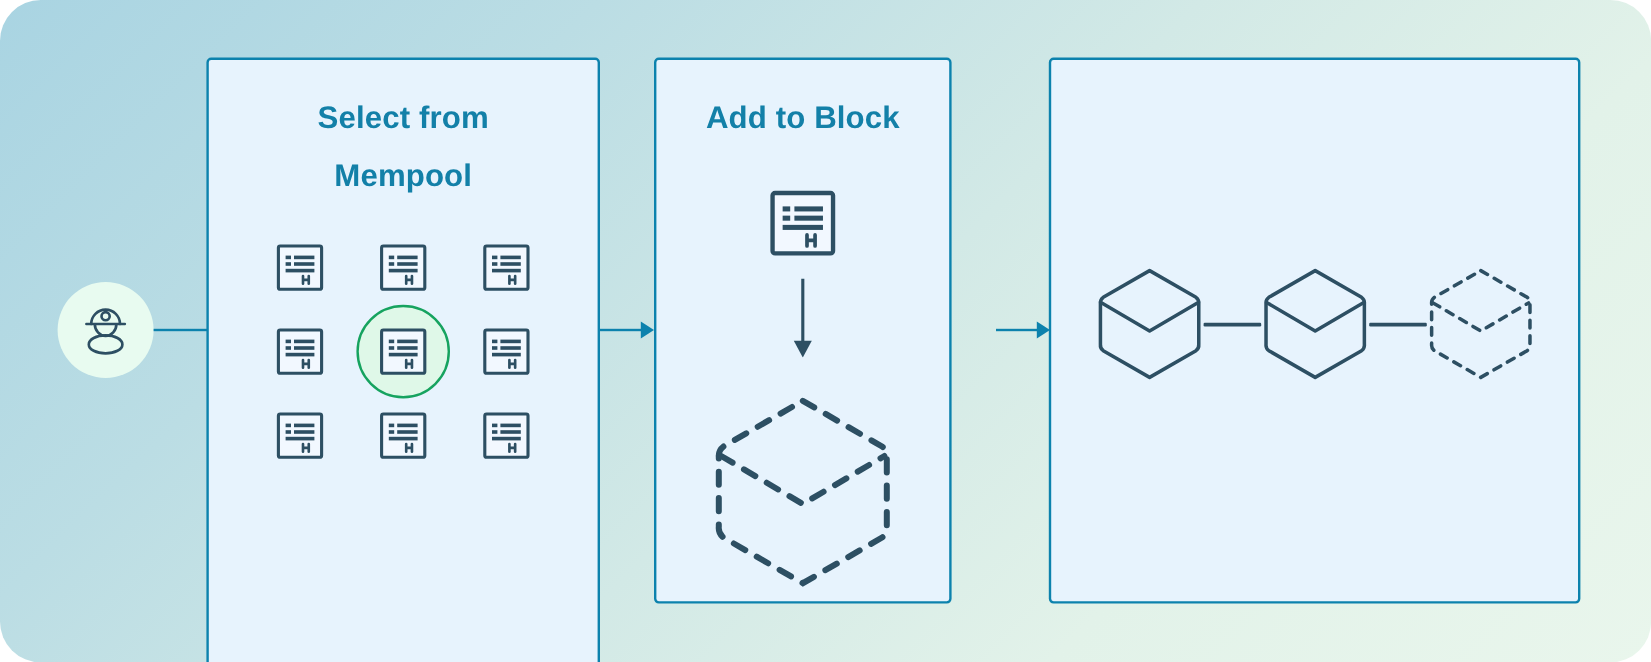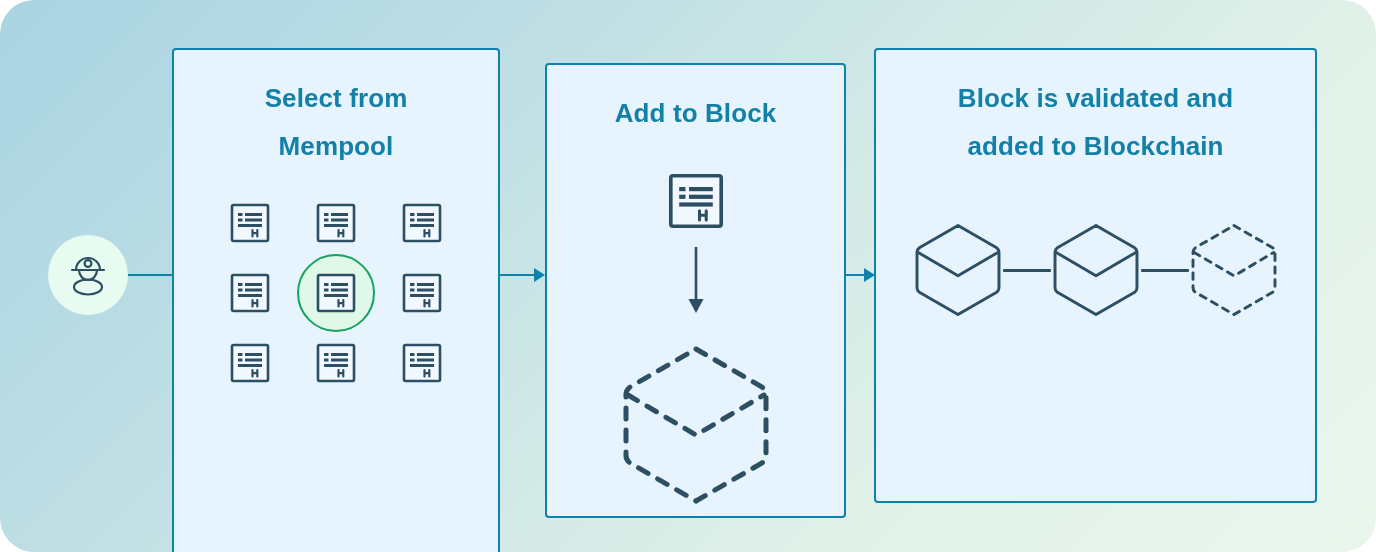--- a/index.html
+++ b/index.html
@@ -26,21 +26,21 @@
 
   
   .panel {
     position: absolute;
     box-sizing: border-box;
     background: #e7f3fd;
     border: 2px solid #0c82ad;
     border-radius: 4px;
   }
   #panel-1 { left: 172px; top: 48px; width: 328px; height: 511px; }
-  #panel-2 { left: 545px; top: 63px; width: 301px; height: 455px; }
+  #panel-2 { left: 545px; top: 48px; width: 248px; height: 455px; }
   #panel-3 { left: 874px; top: 48px; width: 443px; height: 455px; }
 
   .panel-title {
     position: absolute;
     left: 0;
     right: 0;
     top: 24px;
     text-align: center;
     color: #1380a8;
     font-size: 26px;
@@ -311,22 +311,20 @@
       <path d="M3.5 52 L11 66 L18.5 52 Z" fill="#2d4f63"></path>
     </svg>
 
     <svg id="dashed-cube-mid" width="152" height="164" viewBox="0 0 152 164">
       <path d="M76 6 L142 44 a10 10 0 0 1 4 9 v58 a10 10 0 0 1 -4 9 L76 158 L10 120 a10 10 0 0 1 -4 -9 v-58 a10 10 0 0 1 4 -9 Z" fill="none" stroke="#2d4f63" stroke-width="5" stroke-linecap="round" stroke-dasharray="11 11"></path>
       <path d="M8 52 L76 92 L144 52" fill="none" stroke="#2d4f63" stroke-width="5" stroke-linecap="round" stroke-linejoin="round" stroke-dasharray="11 11"></path>
     </svg>
   </div>
 
   <div class="panel" id="panel-3">
-    <div class="panel-title">Block is validated and
-added to Blockchain</div>
 
     <div id="chain-row">
 
       <svg class="chain-block" width="90" height="96" viewBox="0 0 152 164">
         <path d="M76 6 L142 44 a10 10 0 0 1 4 9 v58 a10 10 0 0 1 -4 9 L76 158 L10 120 a10 10 0 0 1 -4 -9 v-58 a10 10 0 0 1 4 -9 Z" fill="none" stroke="#2d4f63" stroke-width="5" stroke-linejoin="round"></path>
         <path d="M8 52 L76 92 L144 52" fill="none" stroke="#2d4f63" stroke-width="5" stroke-linecap="round" stroke-linejoin="round"></path>
       </svg>
 
       <div class="chain-link"></div>
 

